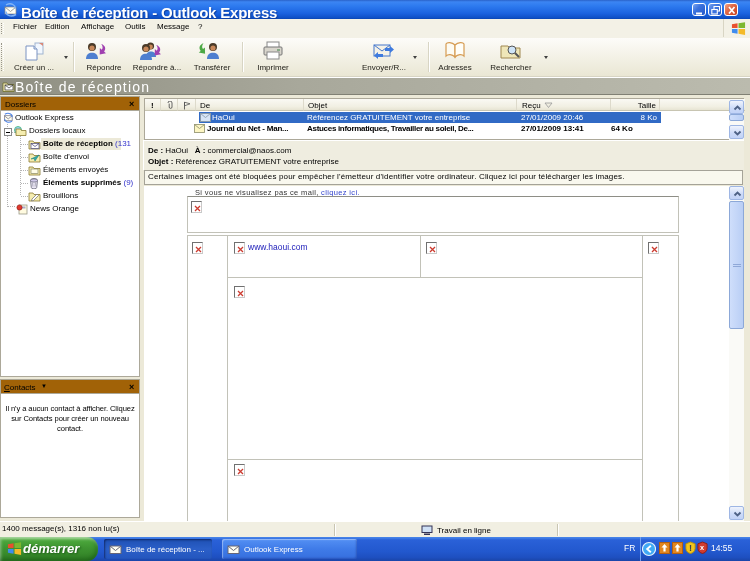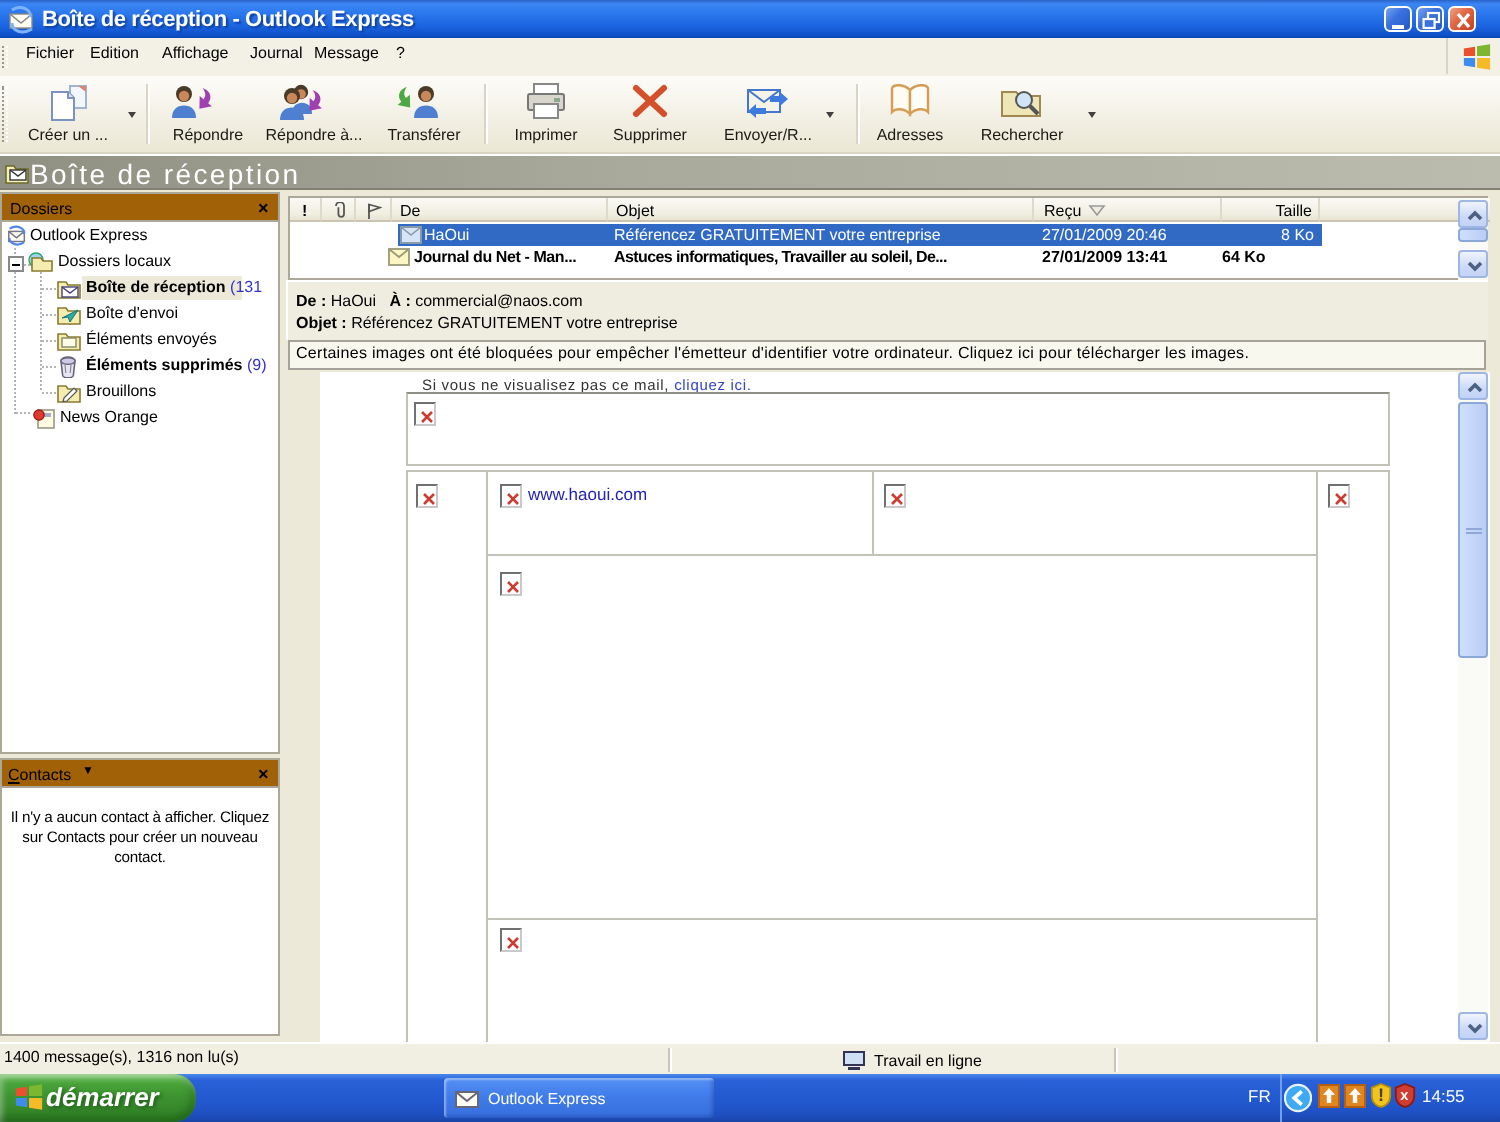--- a/index.html
+++ b/index.html
@@ -3,21 +3,21 @@
 <meta charset="utf-8">
 <style>
 * { margin:0; padding:0; box-sizing:border-box; }
 html,body { width:750px; height:561px; overflow:hidden; }
 body { font-family:"Liberation Sans", sans-serif; font-size:8px; background:#ECE9D8; position:relative; }
 .abs { position:absolute; }
 
 
 #titlebar { left:0; top:0; width:750px; height:19px;
   background:linear-gradient(180deg,#2A62C8 0%,#3C85F3 10%,#2E7BEF 30%,#1B63E0 70%,#0F51C8 92%,#0A46B4 100%); }
-#titletext { left:21px; top:4px; color:#fff; font-size:11px; font-weight:bold; text-shadow:1px 1px 1px #1040a0; letter-spacing:-0.2px; }
+#titletext { left:21px; top:4px; color:#fff; font-size:15px; font-weight:bold; text-shadow:1px 1px 1px #1040a0; letter-spacing:-0.2px; }
 .tbtn { top:3px; width:14px; height:13px; border:1px solid #fff; border-radius:3px; }
 #btn-min, #btn-max { background:linear-gradient(135deg,#7AA4EF 0%,#3B72DE 40%,#2458C8 100%); }
 #btn-close { background:linear-gradient(135deg,#F1A386 0%,#E16A48 40%,#C63E1D 100%); }
 .tbtn svg { position:absolute; left:0; top:0; }
 
 
 #menubar { left:0; top:19px; width:750px; height:32px; background:#F3F1E6; border-bottom:1px solid #D8D5C4; }
 .menuitem { position:absolute; top:3px; color:#000; font-size:8px; }
 #menugrip { left:1px; top:4px; width:3px; height:11px; border-left:1px dotted #9a978a; border-right:1px dotted #fff; }
 #winlogo { left:723px; top:0px; width:27px; height:18px; border-left:1px solid #d8d5c4; background:#F3F1E6; }
@@ -49,21 +49,21 @@
 
 #msglist { left:144px; top:98px; width:600px; height:42px; background:#fff; border:1px solid #ACA899; border-right:0; }
 .colh { position:absolute; top:0; height:12px; background:linear-gradient(180deg,#FAF9F4,#F1EFE2 70%,#E7E4D3); border-right:1px solid #DDDACB; border-bottom:1px solid #C8C5B2; font-size:8px; color:#000; }
 .colh span { position:absolute; top:2px; }
 .mrow { position:absolute; height:11px; font-size:8px; white-space:nowrap; }
 .cell { position:absolute; top:1px; overflow:hidden; }
 
 
 #prevhead { left:143px; top:140px; width:601px; height:30px; background:#EFEDE0; border-top:1px solid #fff; border-left:1px solid #fff; font-size:8px; color:#000; }
 #warnbar { left:144px; top:170px; width:599px; height:15px; background:#F9F8EE; border:1px solid #A5A398; font-size:8px; color:#000; }
-#mailbody { left:144px; top:186px; width:585px; height:335px; background:#fff; overflow:hidden;margin-left:16px; }
+#mailbody { left:144px; top:186px; width:585px; height:335px; background:#fff; overflow:hidden; }
 
 
 .bimg { position:absolute; width:11px; height:12px; background:#fff; border-top:1px solid #707070; border-left:1px solid #707070; border-bottom:1px solid #c9c9c9; border-right:1px solid #c9c9c9; }
 .bimg svg { position:absolute; left:2px; top:3px; }
 .bline { position:absolute; background:#c2c2b8; }
 
 
 .sb { position:absolute; width:15px; background:#FAFAF7; }
 .sbtn { position:absolute; left:0; width:15px; height:14px; background:linear-gradient(180deg,#F0F4FD,#CCDAF8 60%,#C2D3F7); border:1px solid #9EB6E4; border-radius:2px; }
 .sbtn svg { position:absolute; left:2px; top:3px; }
@@ -116,21 +116,21 @@
       </svg>
   </div>
 </div>
 
 
 <div class="abs" id="menubar">
   <div class="abs" id="menugrip"></div>
   <span class="menuitem" style="left:13px">Fichier</span>
   <span class="menuitem" style="left:45px">Edition</span>
   <span class="menuitem" style="left:81px">Affichage</span>
-  <span class="menuitem" style="left:125px">Journal</span>
+  <span class="menuitem" style="left:125px">Outils</span>
   <span class="menuitem" style="left:157px">Message</span>
   <span class="menuitem" style="left:198px">?</span>
   <div class="abs" id="winlogo">
     <svg width="15" height="15" style="position:absolute;left:7px;top:2px" viewBox="0 0 16 16">
       <path d="M1 3.5 L7 2.5 L7 7.5 L1 7.5 Z" fill="#E8502E"></path>
       <path d="M8 2.3 L15 1.2 L15 7.5 L8 7.5 Z" fill="#7DB72F"></path>
       <path d="M1 8.5 L7 8.5 L7 13.5 L1 12.5 Z" fill="#3F8CEE"></path>
       <path d="M8 8.5 L15 8.5 L15 14.8 L8 13.7 Z" fill="#F4BA28"></path>
     </svg>
   </div>
@@ -185,26 +185,20 @@
 
   <div class="tbbtn" style="left:248px;width:50px">
     <svg class="ic" width="22" height="20" viewBox="0 0 22 20">
       <rect x="5" y="1" width="12" height="6" fill="#fff" stroke="#888"></rect>
       <rect x="2" y="6" width="18" height="8" rx="1" fill="#D8D5CC" stroke="#777"></rect>
       <rect x="5" y="11" width="12" height="7" fill="#fff" stroke="#888"></rect>
       <rect x="15" y="8" width="3" height="2" fill="#8a8"></rect>
     </svg>
     <div class="lb">Imprimer</div>
   </div>
-  <div class="tbbtn" style="left:300px;width:50px">
-    <svg class="ic" width="22" height="20" viewBox="0 0 22 20">
-      <path d="M4 3 L18 16 M18 3 L4 16" stroke="#D4502A" stroke-width="3" stroke-linecap="round"></path>
-    </svg>
-    <div class="lb">Supprimer</div>
-  </div>
   <div class="tbbtn" style="left:355px;width:58px">
     <svg class="ic" width="24" height="20" viewBox="0 0 24 20">
       <rect x="2" y="4" width="16" height="11" fill="#F5F2E8" stroke="#4477CC"></rect>
       <path d="M2 4 L10 10 L18 4" fill="none" stroke="#4477CC"></path>
       <path d="M13 7 l5 0 0 -2 4 3.5 -4 3.5 0 -2 -5 0 z" fill="#3F7BDE"></path>
       <path d="M11 13 l-5 0 0 -2 -4 3.5 4 3.5 0 -2 5 0 z" fill="#3F7BDE"></path>
     </svg>
     <div class="lb">Envoyer/R...</div>
   </div>
   <div class="drop" style="left:413px"></div>
@@ -483,20 +477,27 @@
 <div class="abs" id="taskbar">
   <div id="startbtn">
     <svg style="position:absolute;left:7px;top:4px" width="15" height="15" viewBox="0 0 16 16">
       <path d="M1 3.5 L7 2.5 L7 7.5 L1 7.5 Z" fill="#E8502E"></path>
       <path d="M8 2.3 L15 1.2 L15 7.5 L8 7.5 Z" fill="#7DB72F"></path>
       <path d="M1 8.5 L7 8.5 L7 13.5 L1 12.5 Z" fill="#3F8CEE"></path>
       <path d="M8 8.5 L15 8.5 L15 14.8 L8 13.7 Z" fill="#F4BA28"></path>
     </svg>
     <span>démarrer</span>
   </div>
+  <div class="taskbtn" id="task1">
+    <svg style="position:absolute;left:5px;top:5px" width="13" height="11" viewBox="0 0 13 11">
+      <rect x="1" y="2" width="11" height="7.5" fill="#fdfdf2" stroke="#667"></rect>
+      <path d="M1 2 L6.5 6.5 L12 2" fill="none" stroke="#667"></path>
+    </svg>
+    <span style="position:absolute;left:22px;top:6px">Boîte de réception - ...</span>
+  </div>
   <div class="taskbtn" id="task2">
     <svg style="position:absolute;left:5px;top:5px" width="13" height="11" viewBox="0 0 13 11">
       <rect x="1" y="2" width="11" height="7.5" fill="#fdfdf2" stroke="#667"></rect>
       <path d="M1 2 L6.5 6.5 L12 2" fill="none" stroke="#667"></path>
     </svg>
     <span style="position:absolute;left:22px;top:6px">Outlook Express</span>
   </div>
   <div id="tray">
     <span class="trtxt" style="left:-17px;top:6px">FR</span>
     <svg style="position:absolute;left:1px;top:4px" width="14" height="16" viewBox="0 0 15 17">

